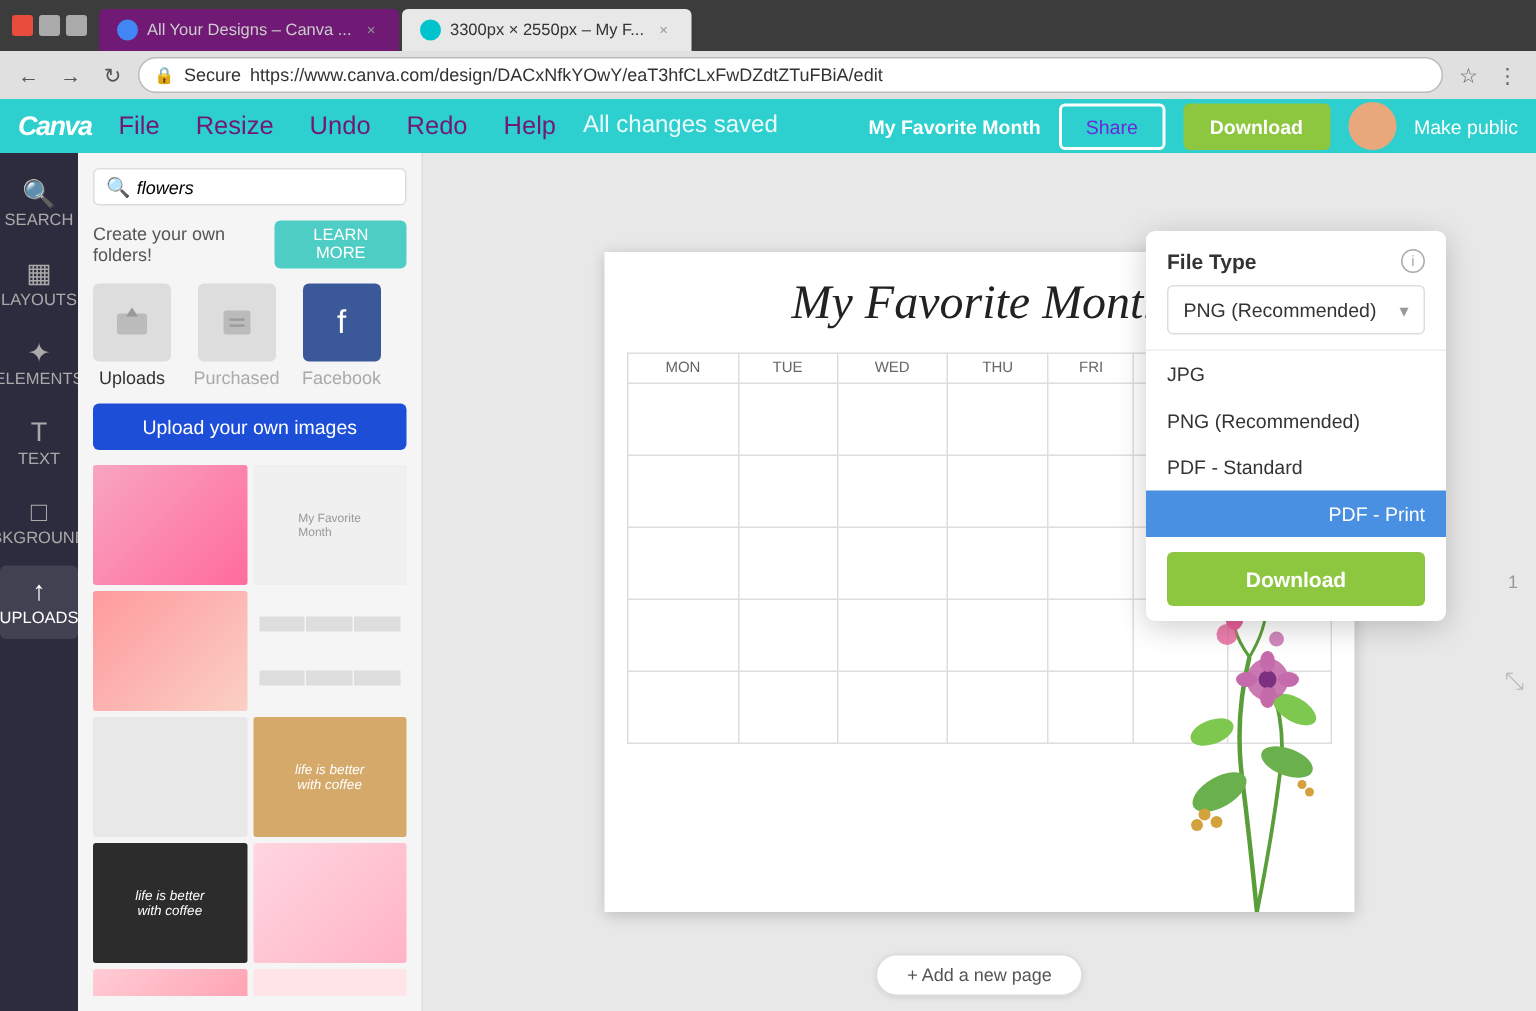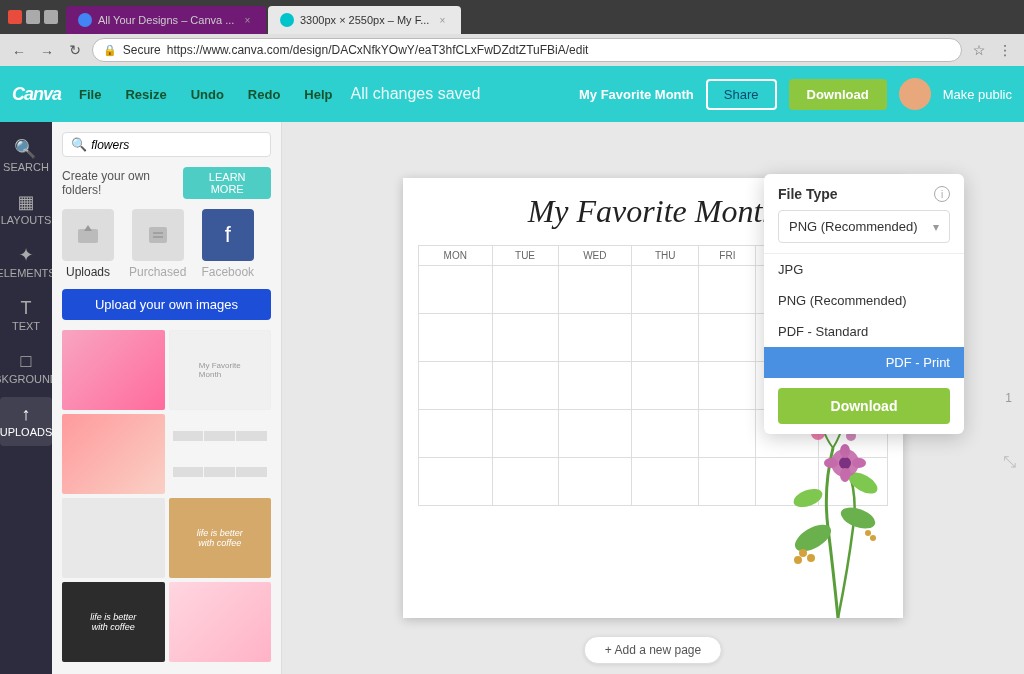--- a/index.html
+++ b/index.html
@@ -24,27 +24,27 @@
     .nav-btn { width: 22px; height: 22px; border: none; background: none; cursor: pointer; color: #555; font-size: 14px; display: flex; align-items: center; justify-content: center; border-radius: 50%; }
     .url-bar { flex: 1; height: 24px; border: 1px solid #bbb; border-radius: 12px; background: white; display: flex; align-items: center; padding: 0 10px; font-size: 12px; color: #333; gap: 6px; }
     .secure-icon { color: #4caf50; font-size: 11px; }
     .address-actions { display: flex; gap: 4px; }
     .addr-btn { width: 22px; height: 22px; display: flex; align-items: center; justify-content: center; color: #666; font-size: 14px; cursor: pointer; border-radius: 50%; }
 
     
     .app { display: flex; flex-direction: column; height: 608px; }
 
     
-    .top-bar { background: #2dcfcf; height: 56px; display: flex; align-items: center; padding: 0 12px; gap: 12px; }
+    .top-bar { background: #2dcfcf; height: 36px; display: flex; align-items: center; padding: 0 12px; gap: 12px; }
     .canva-logo { color: white; font-weight: bold; font-size: 18px; font-style: italic; letter-spacing: -1px; }
-    .menu-item { color: #14532d; font-size: 13px; cursor: pointer; padding: 4px 6px; border-radius: 4px; font-weight: bold; }
+    .menu-item { color: #701a75; font-size: 17px; cursor: pointer; padding: 4px 6px; border-radius: 4px; }
     .spacer { flex: 1; }
     .saved-text { color: white; font-size: 16px; opacity: 0.9; }
     .design-title { color: white; font-size: 13px; font-weight: bold; }
-    .btn-share { background: transparent; border: 2px solid white; color: #0c4a6e; padding: 6px 16px; border-radius: 4px; cursor: pointer; font-size: 13px; }
+    .btn-share { background: transparent; border: 2px solid white; color: #6d28d9; padding: 6px 16px; border-radius: 4px; cursor: pointer; font-size: 13px; }
     .btn-download { background: #8dc63f; border: none; color: white; padding: 8px 18px; border-radius: 4px; cursor: pointer; font-size: 13px; font-weight: bold; }
     .avatar { width: 32px; height: 32px; border-radius: 50%; background: #e8a87c; }
     .btn-public { background: transparent; border: none; color: white; font-size: 13px; cursor: pointer; }
 
     
     .main-content { display: flex; flex: 1; overflow: hidden; }
 
     
     .sidebar { width: 52px; background: #2c2c3e; display: flex; flex-direction: column; align-items: center; padding-top: 10px; gap: 4px; }
     .sidebar-item { display: flex; flex-direction: column; align-items: center; padding: 8px 6px; cursor: pointer; color: #aaa; font-size: 9px; gap: 3px; width: 100%; border-radius: 4px; }

